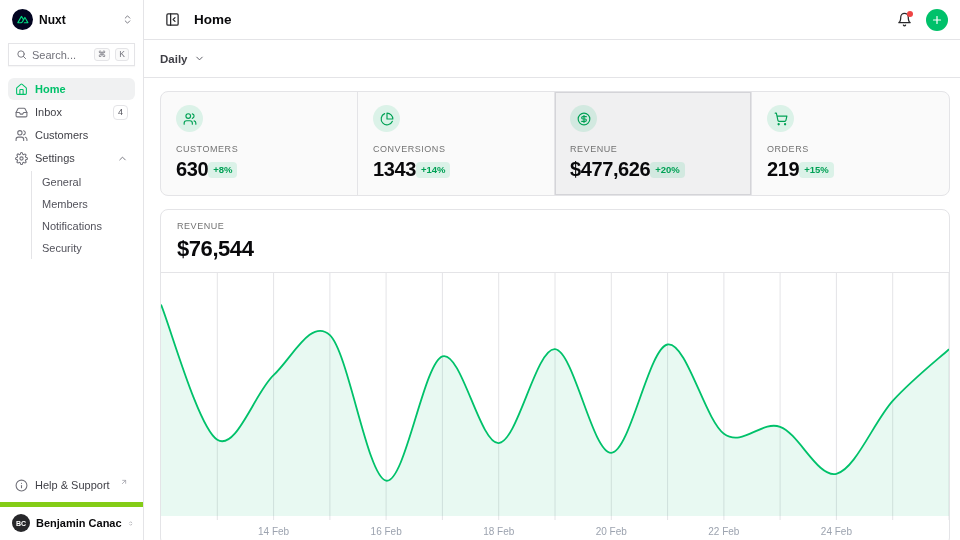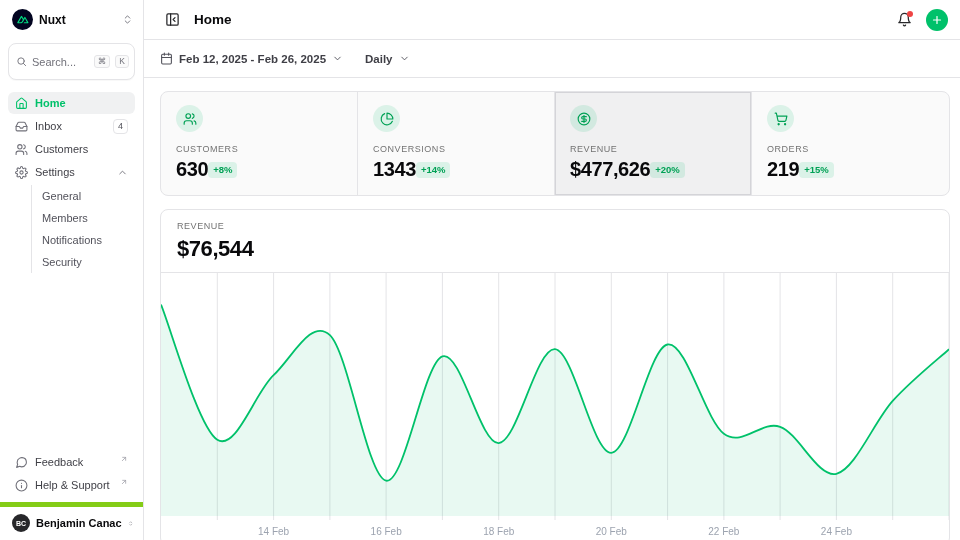--- a/index.html
+++ b/index.html
@@ -8,21 +8,21 @@
   .app { display:flex; width:960px; height:540px; }
 
   
   .sidebar { width:144px; min-width:144px; border-right:1px solid #e4e4e7;
     display:flex; flex-direction:column; background:#fff; }
   .brand-row { display:flex; align-items:center; gap:6px; padding:9px 10px 6px 12px; }
   .brand-logo { width:21px; height:21px; border-radius:50%; background:#020420;
     display:flex; align-items:center; justify-content:center; flex:none; }
   .brand-name { font-size:12px; font-weight:700; flex:1; }
   .muted-ic { color:#71717a; }
-  .search-box { margin:7px 8px 4px 8px; height:37px; border:1px solid #e4e4e7; border-radius:8px;
+  .search-box { margin:7px 8px 4px 8px; height:23px; border:1px solid #e4e4e7; border-radius:0;
     display:flex; align-items:center; gap:5px; padding:0 5px 0 7px; background:#fff;
     box-shadow:0 1px 1px rgba(0,0,0,.03); }
   .search-box .ph { font-size:11px; color:#71717a; flex:1; }
   .kbd { font-size:8.5px; color:#71717a; border:1px solid #e4e4e7; border-radius:3px;
     padding:1px 3px; background:#fafafa; line-height:1.1; }
   .nav { margin:8px 8px 0 8px; display:flex; flex-direction:column; gap:1px; }
   .nav-item { display:flex; align-items:center; gap:7px; height:22px; padding:0 7px;
     border-radius:6px; font-size:11px; color:#3f3f46; cursor:pointer; }
   .nav-item .icon { color:#71717a; }
   .nav-item.active { background:#f0f1f2; color:#00c16a; font-weight:600; }
@@ -169,30 +169,20 @@
           </div>
         <div class="subnav-item">
             <span>Security</span>
           </div>
       </div>
     </nav>
 
     <div class="side-bottom">
       <div class="nav-item">
         <svg class="icon" width="13" height="13" viewBox="0 0 24 24" fill="none" stroke="currentColor" stroke-width="2" stroke-linecap="round" stroke-linejoin="round">
-            <path d="M21 11.5a8.38 8.38 0 0 1-.9 3.8 8.5 8.5 0 0 1-7.6 4.7 8.38 8.38 0 0 1-3.8-.9L3 21l1.9-5.7a8.38 8.38 0 0 1-.9-3.8 8.5 8.5 0 0 1 4.7-7.6 8.38 8.38 0 0 1 3.8-.9h.5a8.48 8.48 0 0 1 8 8v.5z"></path>
-          </svg>
-        <span class="nav-label">Feedback</span>
-        <svg class="icon ext-sup" width="8" height="8" viewBox="0 0 24 24" fill="none" stroke="#a1a1aa" stroke-width="2.4" stroke-linecap="round" stroke-linejoin="round">
-            <path d="M7 17 17 7"></path>
-            <path d="M8 7h9v9"></path>
-          </svg>
-      </div>
-      <div class="nav-item">
-        <svg class="icon" width="13" height="13" viewBox="0 0 24 24" fill="none" stroke="currentColor" stroke-width="2" stroke-linecap="round" stroke-linejoin="round">
             <circle cx="12" cy="12" r="10"></circle>
             <path d="M12 16v-4"></path>
             <path d="M12 8h.01"></path>
           </svg>
         <span class="nav-label">Help &amp; Support</span>
         <svg class="icon ext-sup" width="8" height="8" viewBox="0 0 24 24" fill="none" stroke="#a1a1aa" stroke-width="2.4" stroke-linecap="round" stroke-linejoin="round">
             <path d="M7 17 17 7"></path>
             <path d="M8 7h9v9"></path>
           </svg>
       </div>
@@ -229,32 +219,20 @@
       </button>
       <button class="plus-btn">
         <svg class="icon" width="12" height="12" viewBox="0 0 24 24" fill="none" stroke="#fff" stroke-width="2.4" stroke-linecap="round">
             <path d="M12 5v14"></path>
             <path d="M5 12h14"></path>
           </svg>
       </button>
     </header>
 
     <div class="toolbar">
-      <button class="tool-btn">
-        <svg class="icon" width="13" height="13" viewBox="0 0 24 24" fill="none" stroke="currentColor" stroke-width="2" stroke-linecap="round" stroke-linejoin="round">
-            <rect x="3" y="4" width="18" height="18" rx="2"></rect>
-            <path d="M16 2v4"></path>
-            <path d="M8 2v4"></path>
-            <path d="M3 10h18"></path>
-          </svg>
-        <span>Feb 12, 2025 - Feb 26, 2025</span>
-        <svg class="icon muted-ic" width="11" height="11" viewBox="0 0 24 24" fill="none" stroke="currentColor" stroke-width="2" stroke-linecap="round" stroke-linejoin="round">
-            <polyline points="6 9 12 15 18 9"></polyline>
-          </svg>
-      </button>
       <button class="tool-btn">
         <span>Daily</span>
         <svg class="icon muted-ic" width="11" height="11" viewBox="0 0 24 24" fill="none" stroke="currentColor" stroke-width="2" stroke-linecap="round" stroke-linejoin="round">
             <polyline points="6 9 12 15 18 9"></polyline>
           </svg>
       </button>
     </div>
 
     <div class="content">
 

